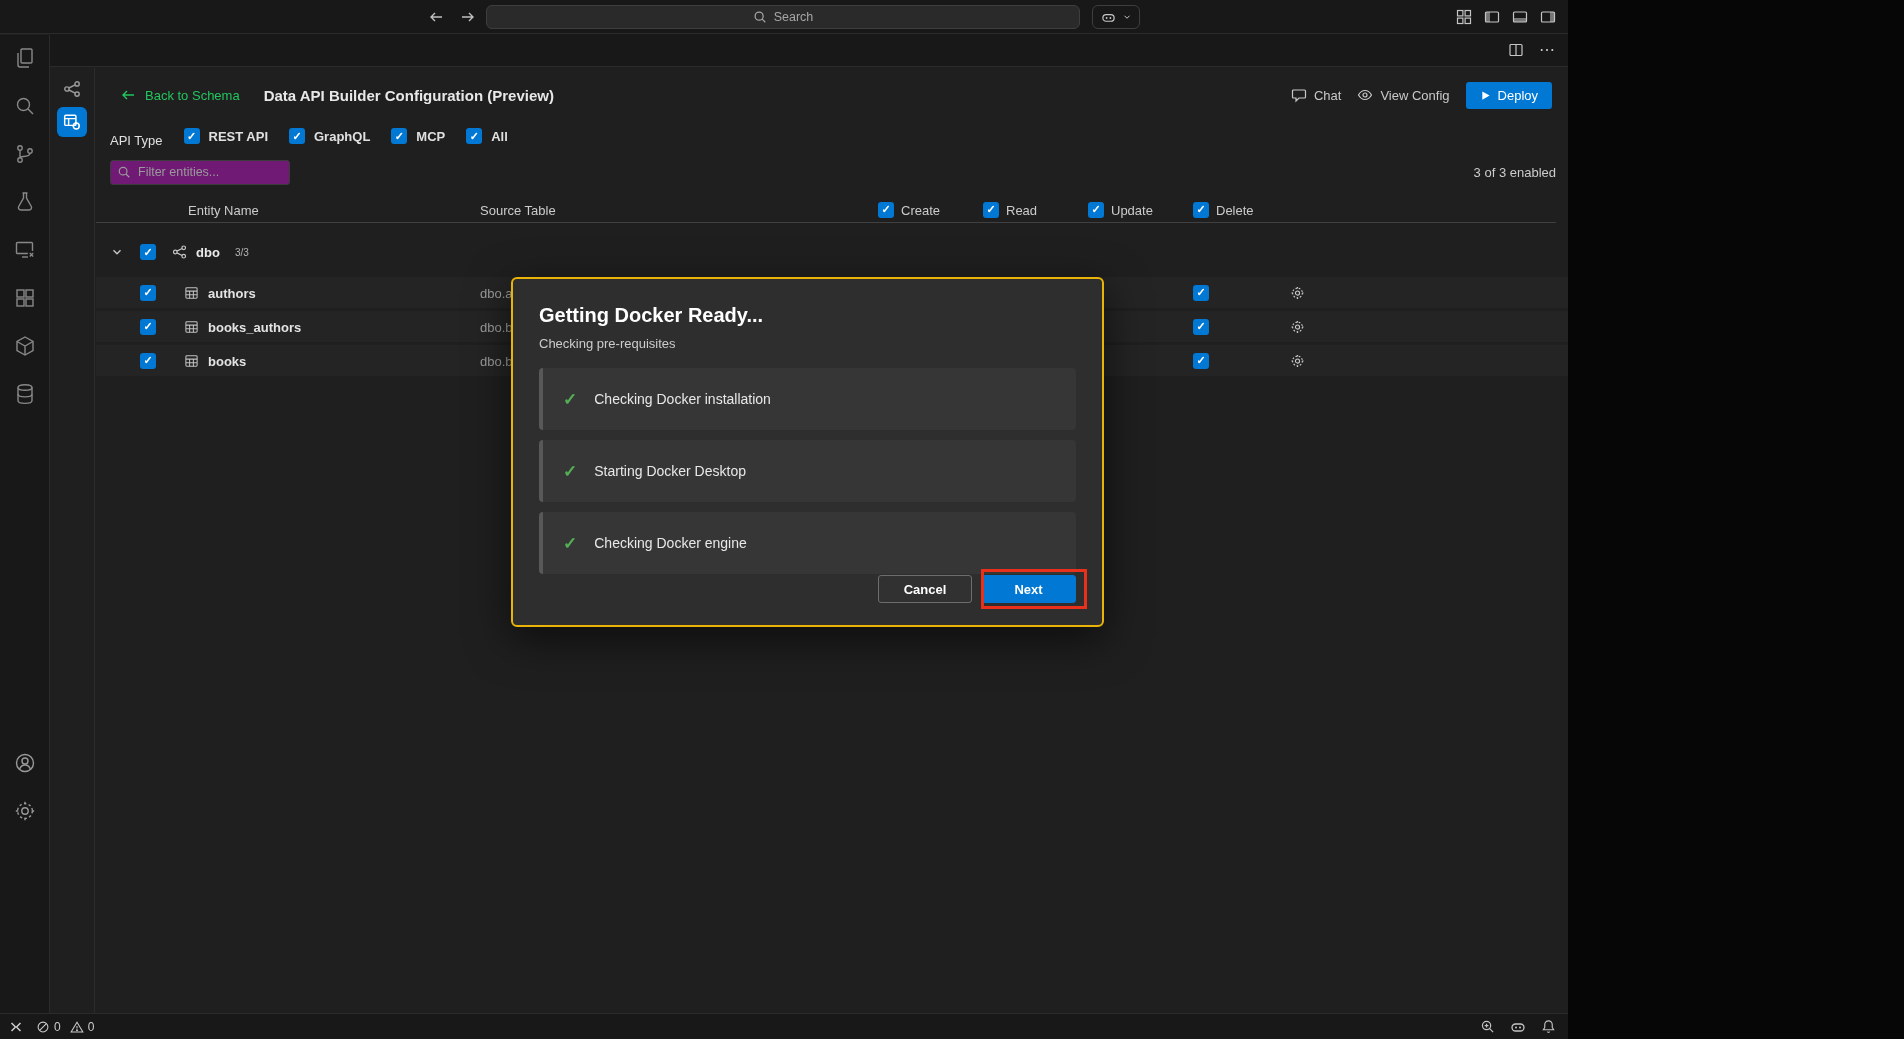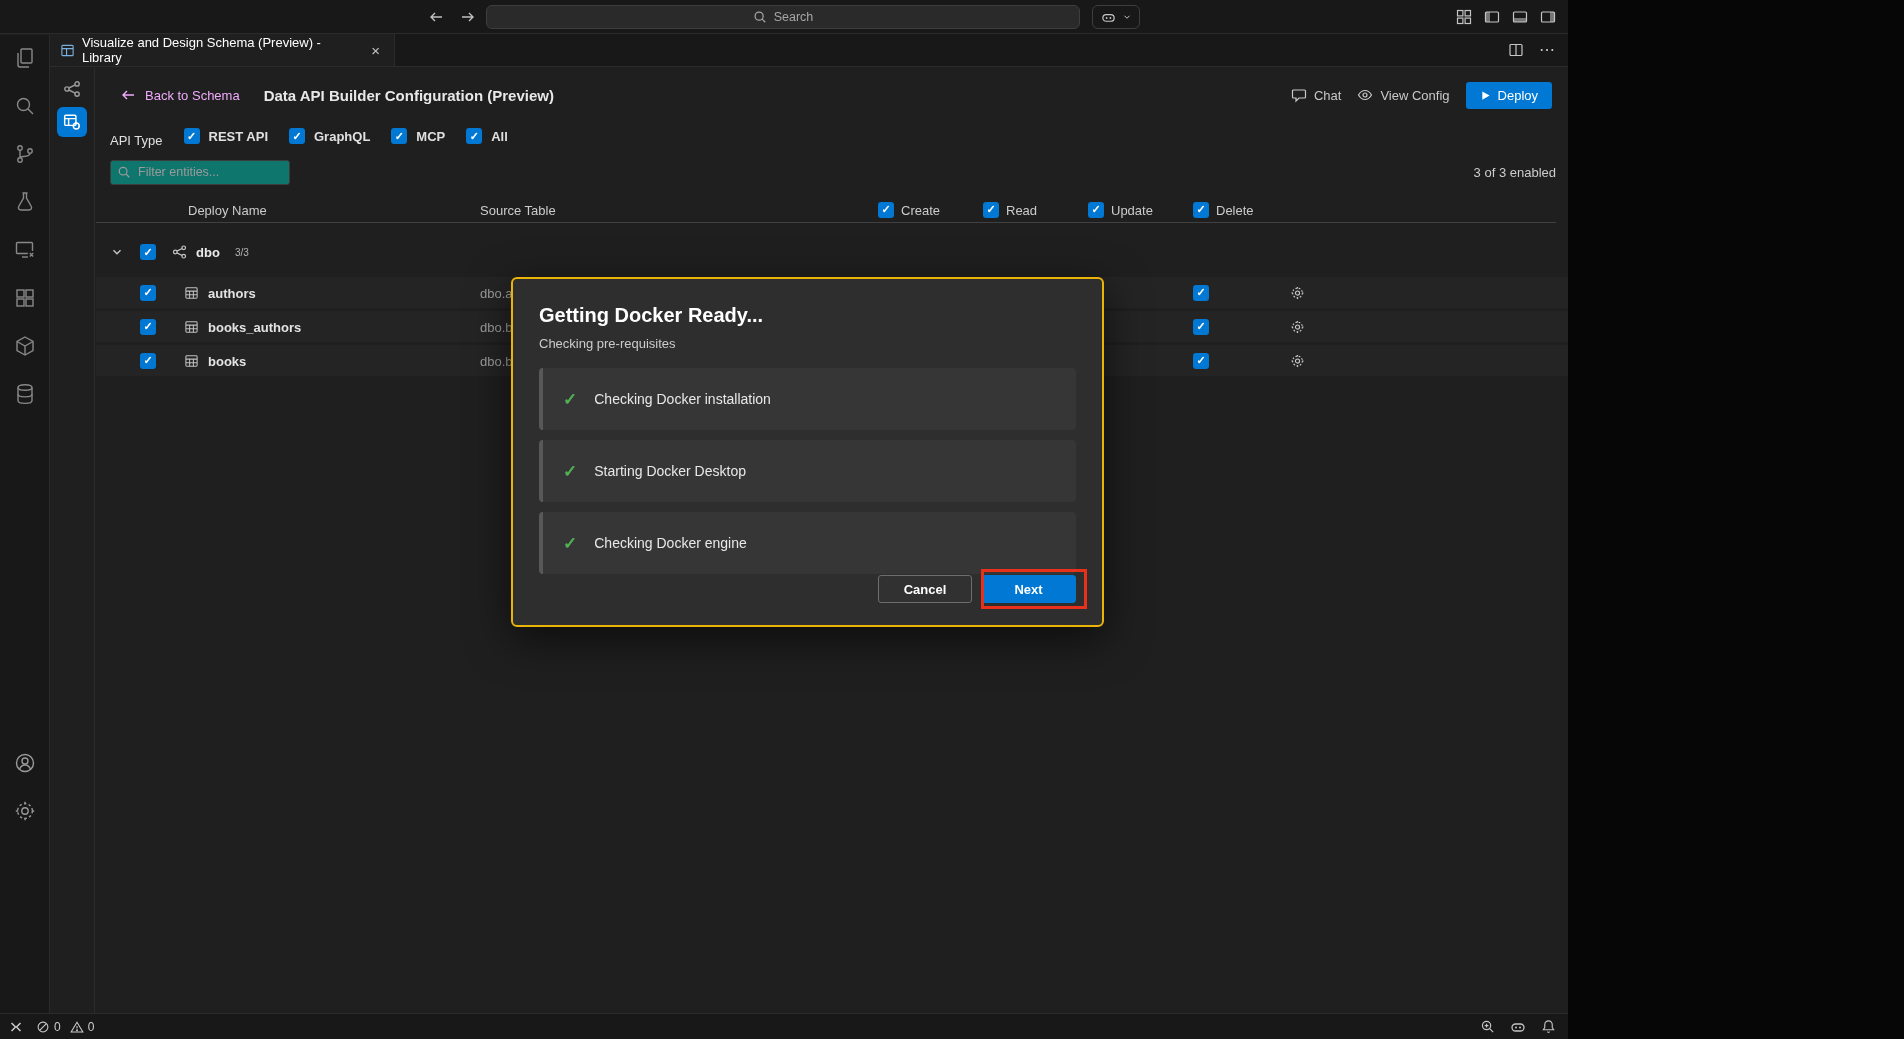--- a/index.html
+++ b/index.html
@@ -27,36 +27,36 @@
   .tab-actions { margin-left:auto; display:flex; align-items:center; gap:15px; padding-right:13px; color:#c5c5c5; }
 
   
   .editor { position:absolute; left:50px; top:68px; right:0; bottom:26px; background:#1f1f1f; }
   .side-strip { position:absolute; left:0; top:0; width:45px; height:100%; border-right:1px solid #2b2b2b; display:flex; flex-direction:column; align-items:center; padding-top:7px; gap:4px; }
   .strip-item { width:28px; height:28px; display:flex; align-items:center; justify-content:center; color:#9a9a9a; cursor:pointer; border-radius:6px; }
   .strip-item.selected { width:30px; height:30px; background:#0078d4; color:#ffffff; }
 
   .content { position:absolute; left:46px; top:0; right:0; bottom:0; }
   .content-header { height:30px; margin-top:12px; display:flex; align-items:center; padding:0 16px 0 24px; }
-  .back-link { display:flex; align-items:center; gap:9px; color:#f0abfc; cursor:pointer; }
+  .back-link { display:flex; align-items:center; gap:9px; color:#22c55e; cursor:pointer; }
   .page-title { margin-left:24px; color:#e8e8e8; font-size:15px; font-weight:bold; }
   .header-actions { margin-left:auto; display:flex; align-items:center; gap:16px; }
   .hdr-btn { display:flex; align-items:center; gap:7px; color:#c9c9c9; cursor:pointer; }
   .deploy-btn { display:flex; align-items:center; gap:7px; background:#0078d4; color:#ffffff; border:none; border-radius:3px; height:27px; padding:0 14px; font-size:13px; font-family:inherit; cursor:pointer; }
 
   .filter-row { margin:15px 0 0 14px; display:flex; align-items:center; gap:21px; height:22px; }
   .api-type-label { color:#e0e0e0; margin-right:0;margin-top:8px; }
   .opt { display:flex; align-items:center; gap:9px; color:#e0e0e0; cursor:pointer;font-weight:bold; }
 
   .cb { width:16px; height:16px; background:#0078d4; border-radius:3px; display:inline-flex; align-items:center; justify-content:center; flex:none; cursor:pointer; }
   .cb::after { content:"\2713"; color:#ffffff; font-size:11px; font-weight:bold; line-height:1; }
 
   .search-row { margin:12px 12px 0 14px; display:flex; align-items:center; height:26px; }
   .filter-input-wrap { position:relative; width:180px; height:25px; }
-  .filter-input-wrap input { width:180px; height:25px; background:#0f766e; border:1px solid #3c3c3c; border-radius:3px; color:#cccccc; font-size:12.5px; padding:0 8px 0 27px; font-family:inherit; outline:none; }
+  .filter-input-wrap input { width:180px; height:25px; background:#701a75; border:1px solid #3c3c3c; border-radius:3px; color:#cccccc; font-size:12.5px; padding:0 8px 0 27px; font-family:inherit; outline:none; }
   .filter-input-wrap input::placeholder { color:#9a9a9a; }
   .filter-input-wrap .mag { position:absolute; left:7px; top:5px; color:#9a9a9a; }
   .enabled-count { margin-left:auto; color:#cccccc; }
 
   .table { margin-top:12px; }
   .thead { position:relative; height:26px; border-bottom:1px solid #404040; margin-right:12px; color:#cccccc; }
   .thead > *, .group-row > *, .erow > * { position:absolute; top:50%; transform:translateY(-50%); }
   .th-entity { left:92px; } .th-source { left:384px; }
   .col-cb-1 { left:782px; } .col-lb-1 { left:805px; }
   .col-cb-2 { left:887px; } .col-lb-2 { left:910px; }
@@ -238,30 +238,20 @@
         <svg width="24" height="24" viewBox="0 0 24 24" fill="none" stroke="currentColor" stroke-width="1.4">
             <circle cx="12" cy="12" r="3.2"></circle>
             <circle cx="12" cy="12" r="7.4" stroke-dasharray="2.4 2.4"></circle>
             <path d="M12 2.8v2.4M12 18.8v2.4M2.8 12h2.4M18.8 12h2.4"></path>
           </svg>
       </span>
     </div>
   </div>
 
   <div class="tabbar">
-    <div class="tab">
-      <span style="color:#7ab0dd;">
-        <svg width="15" height="15" viewBox="0 0 16 16" fill="none" stroke="currentColor" stroke-width="1.2">
-            <rect x="2" y="2.5" width="12" height="11" rx="1"></rect>
-            <path d="M2 6h12M7 6v7.5"></path>
-          </svg>
-      </span>
-      <span>Visualize and Design Schema (Preview) - Library</span>
-      <span class="tab-close">×</span>
-    </div>
     <div class="tab-actions">
       <span>
         <svg width="16" height="16" viewBox="0 0 16 16" fill="none" stroke="currentColor" stroke-width="1.2">
             <rect x="2" y="2.5" width="12" height="11" rx="1"></rect>
             <path d="M8 2.5v11"></path>
           </svg>
       </span>
       <span style="font-size:16px; line-height:1;">⋯</span>
     </div>
   </div>
@@ -356,21 +346,21 @@
                 <path d="M10.3 10.3L14 14"></path>
               </svg>
           </span>
           <input type="text" placeholder="Filter entities..." style="">
         </div>
         <span class="enabled-count">3 of 3 enabled</span>
       </div>
 
       <div class="table">
         <div class="thead">
-          <span class="th-entity">Deploy Name</span>
+          <span class="th-entity">Entity Name</span>
           <span class="th-source">Source Table</span>
           <span class="cb col-cb-1"></span>
           <span class="col-lb-1">Create</span>
           <span class="cb col-cb-2"></span>
           <span class="col-lb-2">Read</span>
           <span class="cb col-cb-3"></span>
           <span class="col-lb-3">Update</span>
           <span class="cb col-cb-4"></span>
           <span class="col-lb-4">Delete</span>
         </div>

